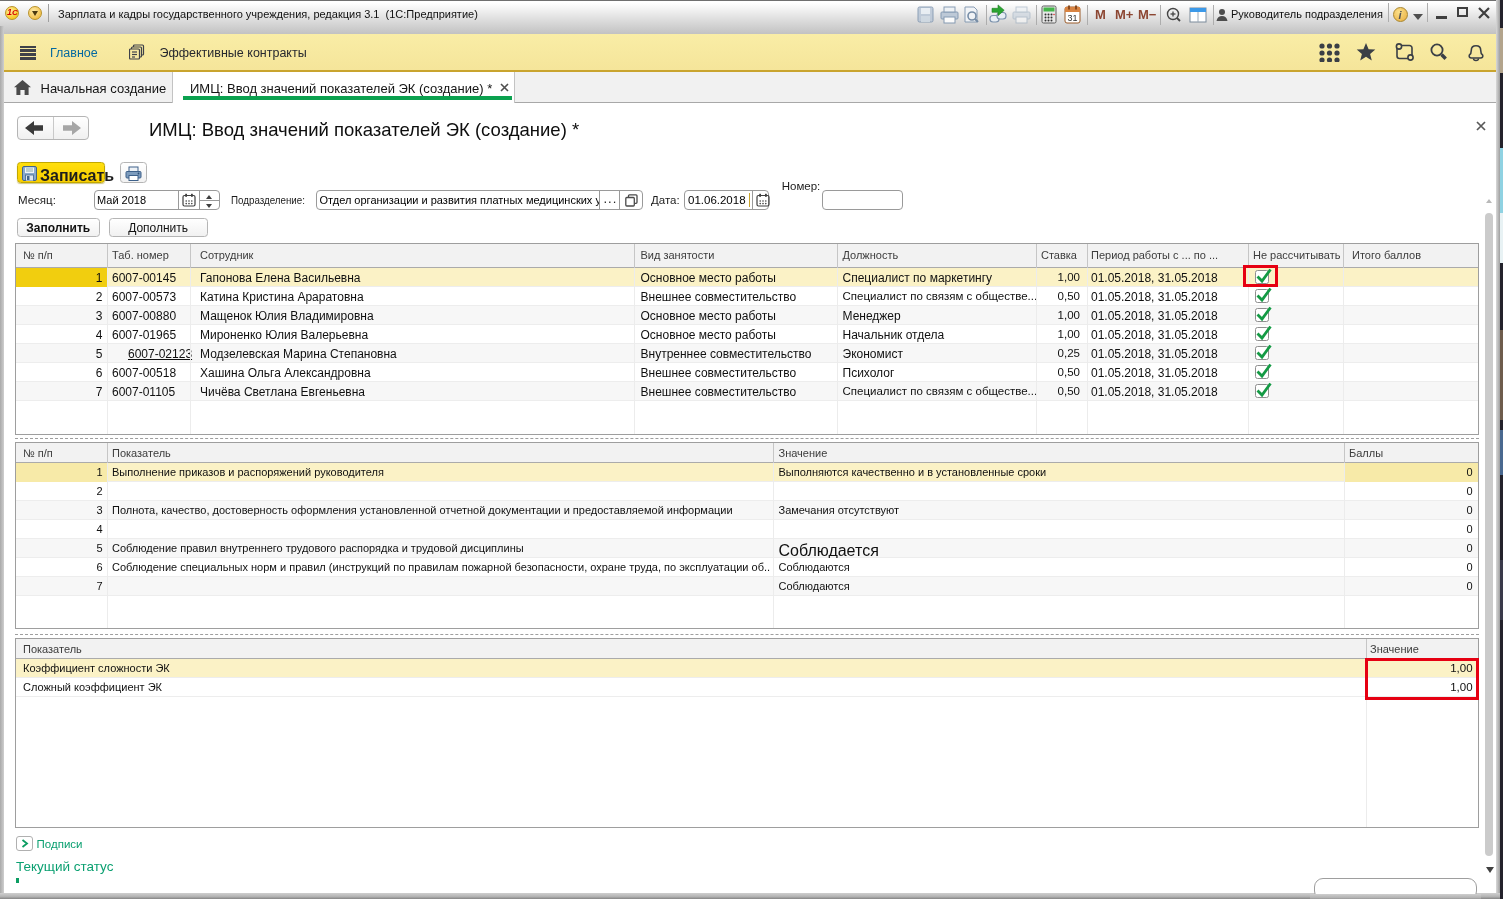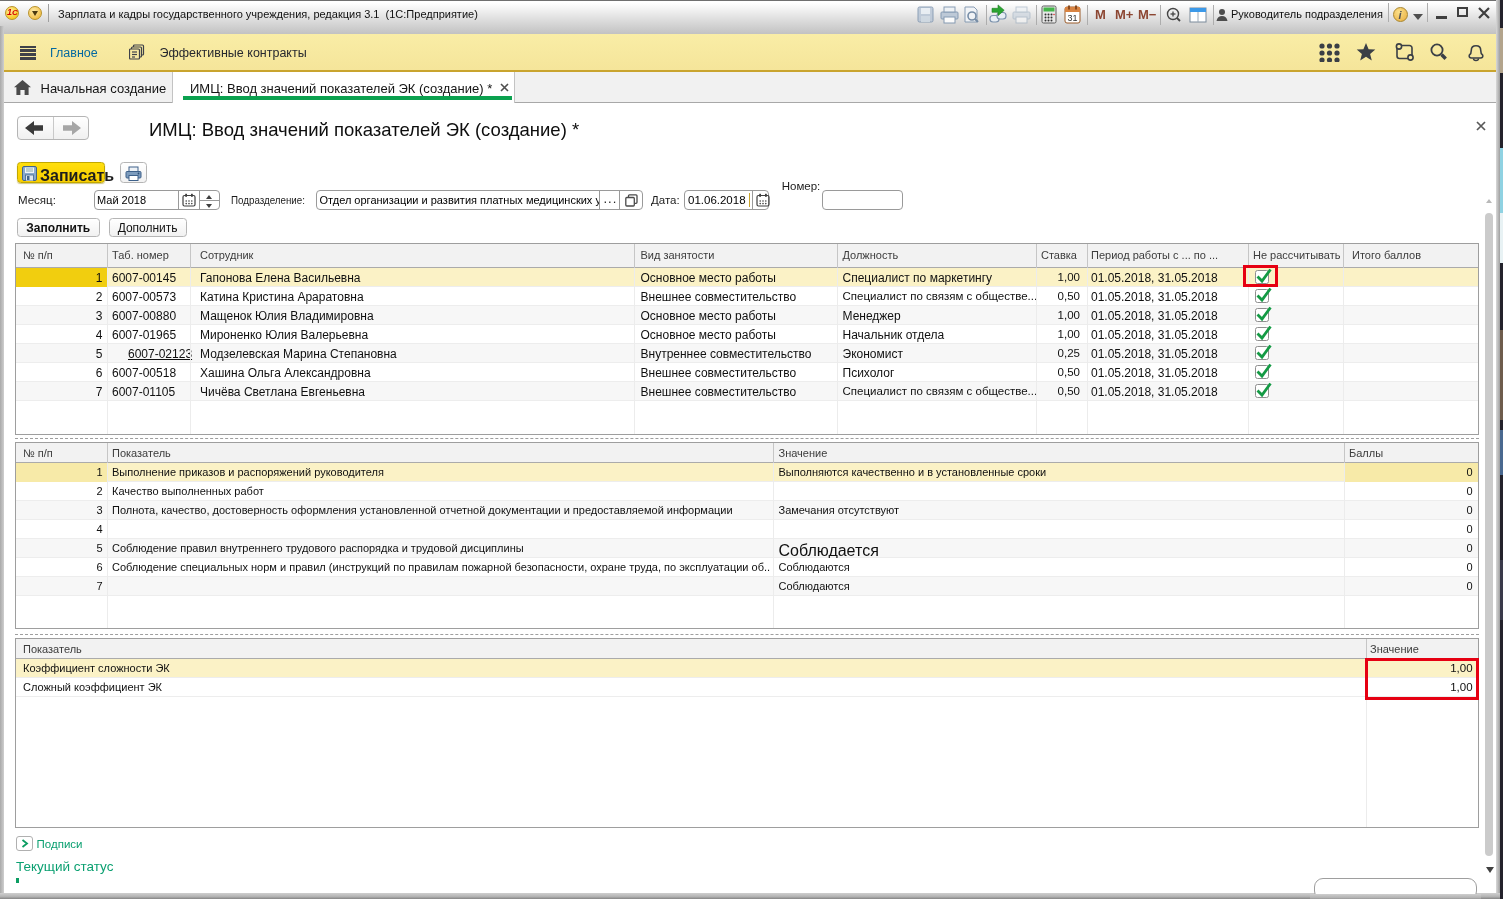--- a/index.html
+++ b/index.html
@@ -275,21 +275,21 @@
       <circle cx="4.2" cy="10.6" r="0.8"></circle>
       <circle cx="7" cy="10.6" r="0.8"></circle>
       <circle cx="9.8" cy="10.6" r="0.8"></circle>
     </g>
 </svg>
 
 <div class="a lbl" style="left:781.7px;top:180px;">Номер:</div>
 <div class="a" style="left:821.7px;top:190.2px;width:81.3px;height:19.4px;border:1px solid #9a9a9a;border-radius:4px;background:#fff;"></div>
 
 <div class="a" style="left:16.5px;top:217.5px;width:83.5px;height:19px;background:linear-gradient(#ffffff,#f1f1f1);border:1px solid #b5b5b5;border-radius:3.5px;text-align:center;font-size:12px;font-weight:bold;color:#111;line-height:18px;">Заполнить</div>
-<div class="a" style="left:108.6px;top:217.5px;width:78px;height:19px;background:linear-gradient(#ffffff,#f1f1f1);border:1px solid #b5b5b5;border-radius:3.5px;text-align:center;font-size:12px;color:#111;line-height:18px;">Дополнить</div>
+<div class="a" style="left:108.6px;top:217.5px;width:99px;height:19px;background:linear-gradient(#ffffff,#f1f1f1);border:1px solid #b5b5b5;border-radius:3.5px;text-align:center;font-size:12px;color:#111;line-height:18px;">Дополнить</div>
 <div class="a" style="left:15px;top:243px;width:1464px;height:191.5px;border:1px solid #9e9e9e;background:#fff;overflow:hidden;">
     <div class="a" style="left:0;top:0;width:100%;height:23.5px;background:#f2f2f2;border-bottom:1px solid #ababab;"></div>
     <div class="a hdrtxt" style="left:7px;top:5.3px;">№ п/п</div>
     <div class="a hdrtxt" style="left:96px;top:5.3px;">Таб. номер</div>
     <div class="a hdrtxt" style="left:184px;top:5.3px;">Сотрудник</div>
     <div class="a hdrtxt" style="left:624.5px;top:5.3px;">Вид занятости</div>
     <div class="a hdrtxt" style="left:826.5px;top:5.3px;">Должность</div>
     <div class="a hdrtxt" style="left:1025px;top:5.3px;">Ставка</div>
     <div class="a hdrtxt" style="left:1075px;top:5.3px;">Период работы с ... по ...</div>
     <div class="a hdrtxt" style="left:1237px;top:5.3px;">Не рассчитывать</div>
@@ -406,21 +406,20 @@
     <div class="a hdrtxt" style="left:1333px;top:3.5px;">Баллы</div>
     <div class="a" style="left:0;top:20px;width:100%;height:19px;background:#fbf2c6;border-bottom:1px solid #ededed;"></div>
     <div class="a" style="left:0;top:20px;width:90.5px;height:19px;background:#f7eaa8;"></div>
     <div class="a" style="left:1328px;top:20px;width:136px;height:19px;background:#f7eaa8;"></div>
     <div class="a celltxt" style="left:0;top:23px;width:86.5px;text-align:right;font-size:11px;">1</div>
     <div class="a celltxt" style="left:96px;top:23px;width:659px;overflow:hidden;font-size:11px;">Выполнение приказов и распоряжений руководителя</div>
     <div class="a celltxt" style="left:762.5px;top:23px;font-size:11px;">Выполняются качественно и в установленные сроки</div>
     <div class="a celltxt" style="left:1390px;top:23px;width:66.6px;text-align:right;font-size:11px;">0</div>
     <div class="a" style="left:0;top:39px;width:100%;height:19px;background:#ffffff;border-bottom:1px solid #ededed;"></div>
     <div class="a celltxt" style="left:0;top:42px;width:86.5px;text-align:right;font-size:11px;">2</div>
-    <div class="a celltxt" style="left:96px;top:42px;width:659px;overflow:hidden;font-size:11px;">Качество выполненных работ</div>
     <div class="a celltxt" style="left:762.5px;top:42px;font-size:11px;"></div>
     <div class="a celltxt" style="left:1390px;top:42px;width:66.6px;text-align:right;font-size:11px;">0</div>
     <div class="a" style="left:0;top:58px;width:100%;height:19px;background:#f7f7f7;border-bottom:1px solid #ededed;"></div>
     <div class="a celltxt" style="left:0;top:61px;width:86.5px;text-align:right;font-size:11px;">3</div>
     <div class="a celltxt" style="left:96px;top:61px;width:659px;overflow:hidden;font-size:11px;">Полнота, качество, достоверность оформления установленной отчетной документации и предоставляемой информации</div>
     <div class="a celltxt" style="left:762.5px;top:61px;font-size:11px;">Замечания отсутствуют</div>
     <div class="a celltxt" style="left:1390px;top:61px;width:66.6px;text-align:right;font-size:11px;">0</div>
     <div class="a" style="left:0;top:77px;width:100%;height:19px;background:#ffffff;border-bottom:1px solid #ededed;"></div>
     <div class="a celltxt" style="left:0;top:80px;width:86.5px;text-align:right;font-size:11px;">4</div>
     <div class="a celltxt" style="left:762.5px;top:80px;font-size:11px;"></div>

